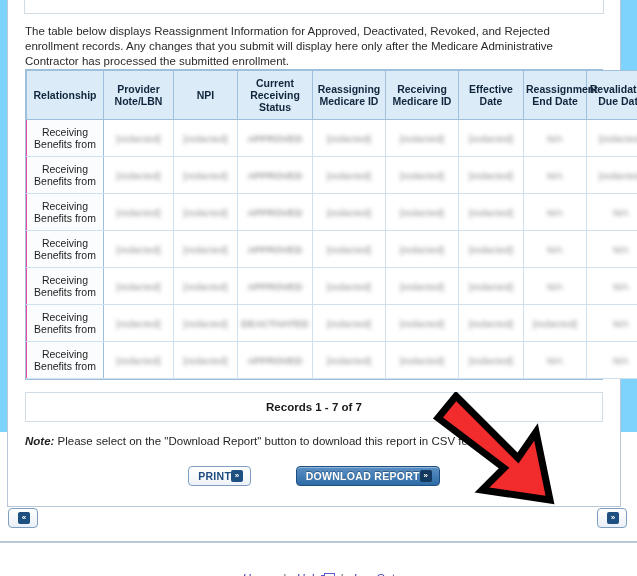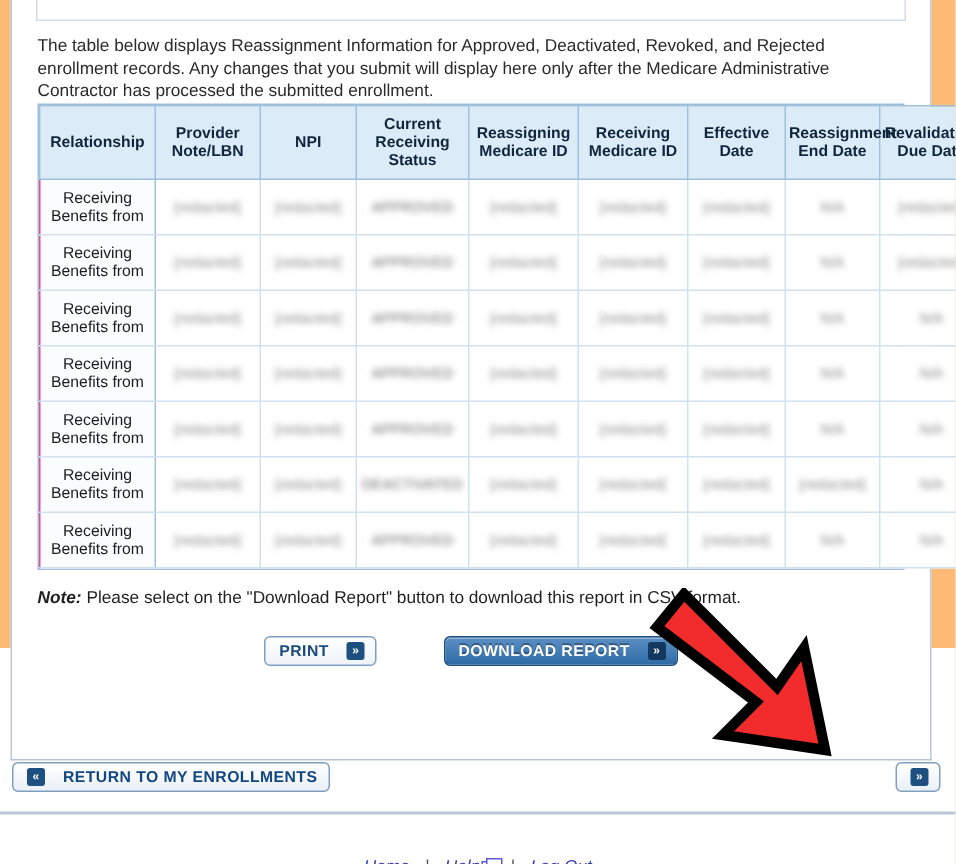--- a/index.html
+++ b/index.html
@@ -8,21 +8,21 @@
     width: 637px; height: 576px;
     background: #ffffff;
     font-family: "Liberation Sans", sans-serif;
     color: #222222;
     overflow: hidden;
   }
   #page {
     position: relative;
     width: 637px;
     height: 432px;
-    background: #fdba74;
+    background: #7dd3fc;
   }
 
   
   .content-frame {
     position: absolute;
     left: 7px;
     top: -6px;
     width: 614px;
     border: 1px solid #b9c8d8;
     border-top: none;
@@ -138,21 +138,21 @@
   
   .btn-row {
     margin-top: 19px;
     text-align: center;
     position: relative;
     height: 24px;
   }
   .btn {
     display: inline-flex;
     align-items: flex-end;
-    gap: 12px;
+    gap: 0;
     border: 1px solid #7d9ec0;
     border-radius: 4px;
     font-size: 10.5px;
     font-weight: bold;
     letter-spacing: .3px;
     padding: 3px 7px 3px 9px;
     cursor: pointer;
     user-select: none;
     white-space: nowrap;
     box-shadow: inset 0 1px 0 #ffffff;
@@ -362,20 +362,23 @@
               <td><span class="redact">[redacted]</span></td>
               <td><span class="redact">[redacted]</span></td>
               <td><span class="redact">[redacted]</span></td>
               <td><span class="redact na">N/A</span></td>
               <td><span class="redact na">N/A</span></td>
             </tr>
           </tbody>
       </table>
     </div>
 
+    <div class="records-strip">
+      <span>Records 1 - 7 of 7</span>
+    </div>
 
     <div class="note">
       <b>Note:</b><span> Please select on the "Download Report" button to download this report in CSV format.</span>
     </div>
 
     <div class="btn-row">
       <span class="btn light btn-print">
         <span>PRINT</span>
         <span class="chev">»</span>
       </span>
@@ -383,21 +386,20 @@
         <span>DOWNLOAD REPORT</span>
         <span class="chev">»</span>
       </span>
     </div>
 
   </div>
 
   <div class="bottom-nav">
     <span class="left btn dark-nav">
       <span class="chev">«</span>
-      <span>RETURN TO MY ENROLLMENTS</span>
     </span>
     <span class="right btn dark-nav">
       <span class="chev">»</span>
     </span>
   </div>
 
   <div class="rule"></div>
 
   <div class="footer">
     <a href="#">Home</a>

